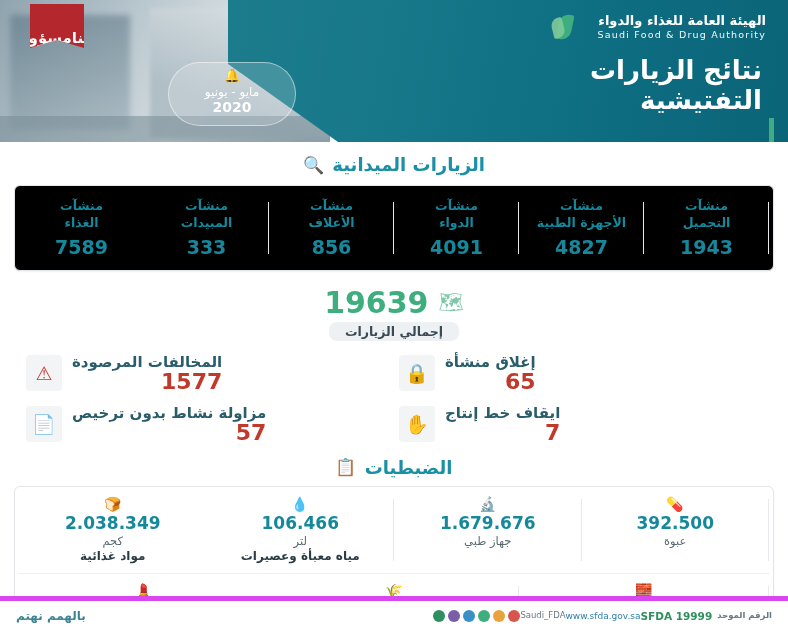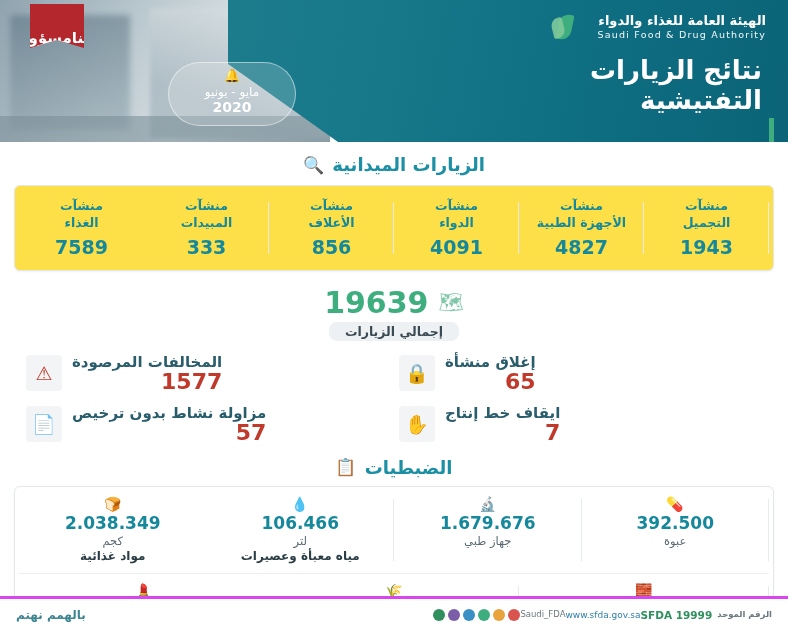--- a/index.html
+++ b/index.html
@@ -88,21 +88,21 @@
   .sec-title {
     display:flex; align-items:center; justify-content:center; gap:8px;
     color:#1b8fa3; font-size: 18px; font-weight: bold;
   }
   .sec-title .ic { font-size: 17px; color:#79b7c4; }
 
   
   .visits-card {
     margin: 10px 14px 0 14px;
     border: 1px solid #e3e7ea; border-radius: 6px;
-    background:#fde047; box-shadow: 0 1px 2px rgba(0,0,0,.05);
+    background:#000000; box-shadow: 0 1px 2px rgba(0,0,0,.05);
     display:flex; flex-direction: row-reverse;
     padding: 10px 4px;
   }
   .visit-cell {
     flex: 1; text-align:center; position: relative; padding: 2px 4px;
   }
   .visit-cell + .visit-cell:before {
     content:""; position:absolute; right:0; top: 6px; bottom: 6px; width:1px; background:#e6eaed;
   }
   .visit-label { color:#15889c; font-size: 12.5px; font-weight:bold; line-height: 1.35; }
@@ -153,21 +153,21 @@
   .seiz-ic { color:#8fc9d4; font-size: 14px; line-height: 15px; }
   .seiz-val { color:#15889c; font-size: 17px; font-weight:bold; margin-top: 1px; }
   .seiz-unit { color:#5a6a72; font-size: 11.5px; margin-top: 1px; }
   .seiz-name { color:#2a3d45; font-size: 12px; font-weight:bold; margin-top: 1px; }
   .r2 .seiz-val { color:#c0392b; }
   .r2 .seiz-cell.mid .seiz-val { color:#c0392b; }
 
   
   .footer {
     position:absolute; left:0; bottom:0; width:788px; height: 34px;
-    border-top: 3px solid #d946ef; background:#fff;
+    border-top: 5px solid #d946ef; background:#fff;
     display:flex; flex-direction: row-reverse; align-items:center; justify-content:space-between;
     padding: 0 16px;
   }
   .foot-ar { color:#1b6f80; font-size: 12px; font-weight:bold; opacity:.85; }
   .foot-left { display:flex; flex-direction: row-reverse; align-items:center; }
   .hotline { display:flex; flex-direction: row-reverse; align-items:center; gap:5px; color:#2f8f5f; font-size: 9.5px; font-weight:bold; }
   .hotline .hl-num { color:#2f8f5f; font-size: 10.5px; }
   .site { color:#2e7fa8; font-size: 9px; }
   .socials { display:flex; gap:3px; }
   .socials span {

